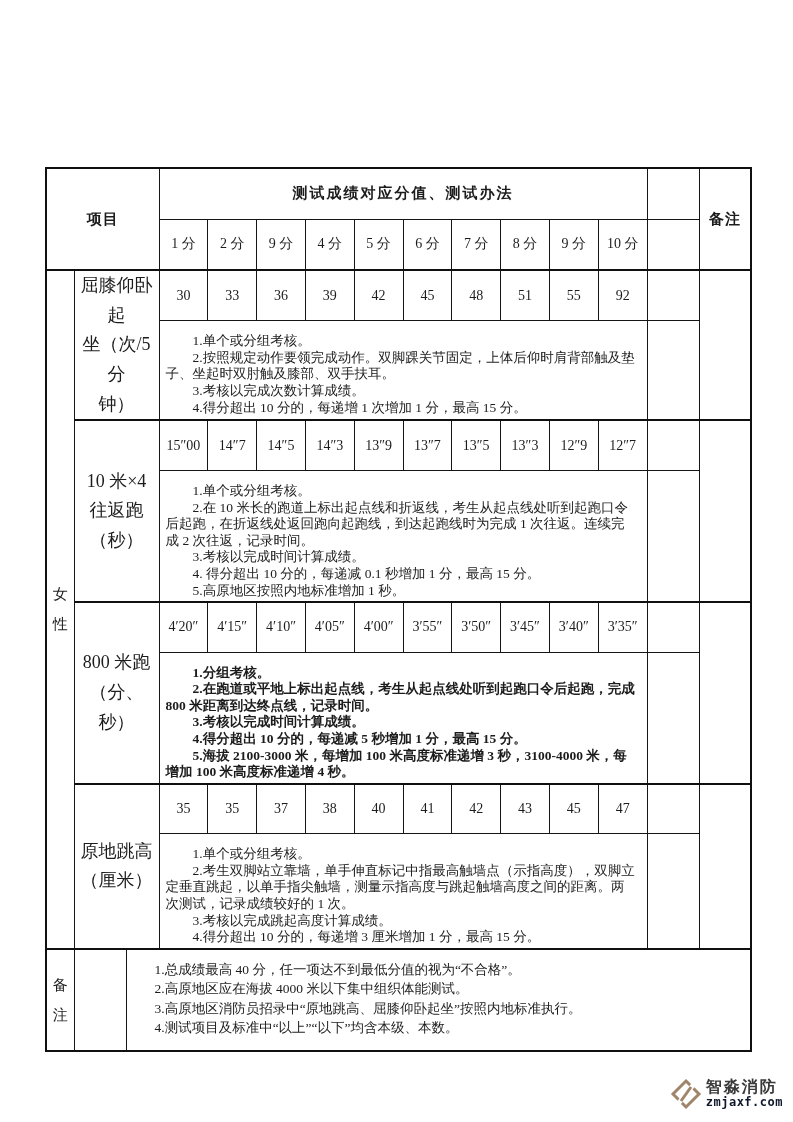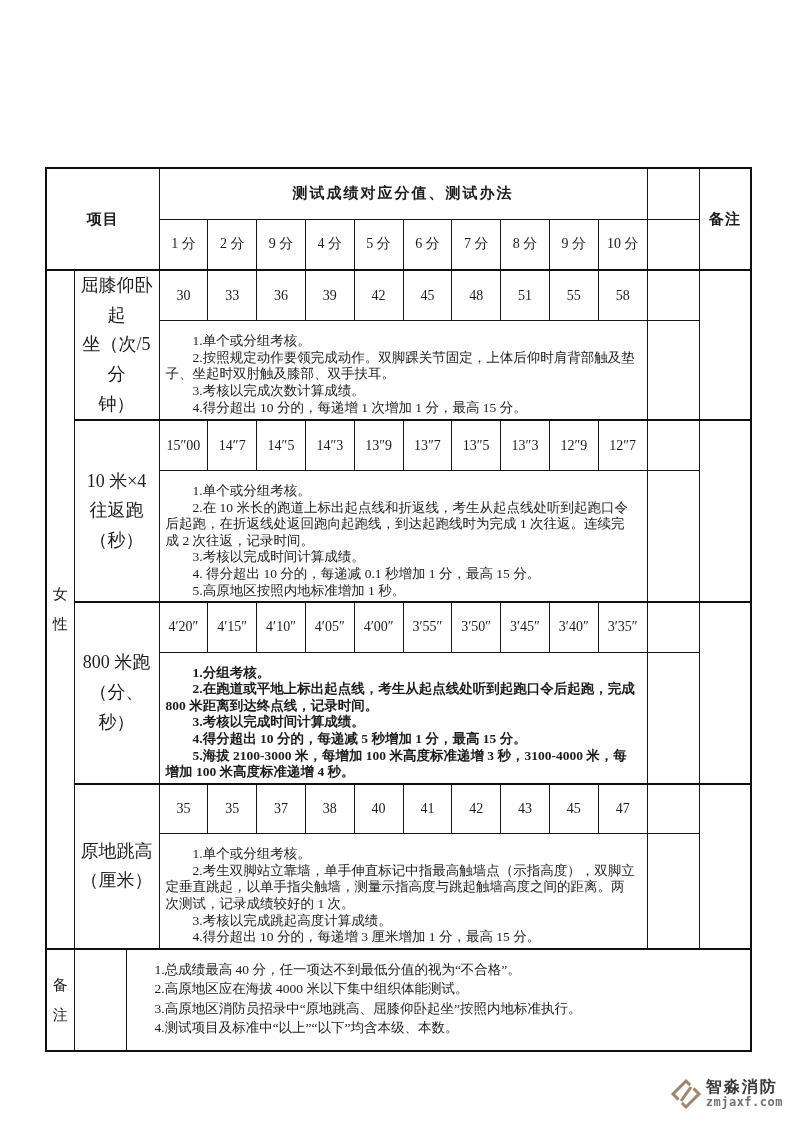--- a/index.html
+++ b/index.html
@@ -56,21 +56,21 @@
     position:absolute;right:10px;top:1078px;
     display:flex;align-items:center;gap:4px;justify-content:space-between;
   }
   .wm-text{display:flex;flex-direction:column;line-height:1.05;}
   .wm-brand{
     font-family:"Liberation Sans","DejaVu Sans",sans-serif;
     font-size:16px;font-weight:600;color:#3a3a3a;letter-spacing:2px;
   }
   .wm-site{
     font-family:"DejaVu Sans Mono","Liberation Mono",monospace;
-    font-size:12px;font-weight:bold;color:#737373;letter-spacing:0.5px;
+    font-size:12px;font-weight:bold;color:#0f172a;letter-spacing:0.5px;
   }
 </style>
 </head>
 <body>
 
 <div class="page">
 
   <table class="doc-table">
     <colgroup>
       <col style="width:28px">
@@ -119,21 +119,21 @@
 钟）</td>
       <td class="c-val">30</td>
       <td class="c-val">33</td>
       <td class="c-val">36</td>
       <td class="c-val">39</td>
       <td class="c-val">42</td>
       <td class="c-val">45</td>
       <td class="c-val">48</td>
       <td class="c-val">51</td>
       <td class="c-val">55</td>
-      <td class="c-val">58</td>
+      <td class="c-val">92</td>
       <td></td>
       <td rowspan="2"></td>
     </tr>
     <tr class="rd1">
       <td class="c-desc" colspan="10">
         <p>1.单个或分组考核。</p>
         <p>2.按照规定动作要领完成动作。双脚踝关节固定，上体后仰时肩背部触及垫子、坐起时双肘触及膝部、双手扶耳。</p>
         <p>3.考核以完成次数计算成绩。</p>
         <p>4.得分超出 10 分的，每递增 1 次增加 1 分，最高 15 分。</p>
       </td>

